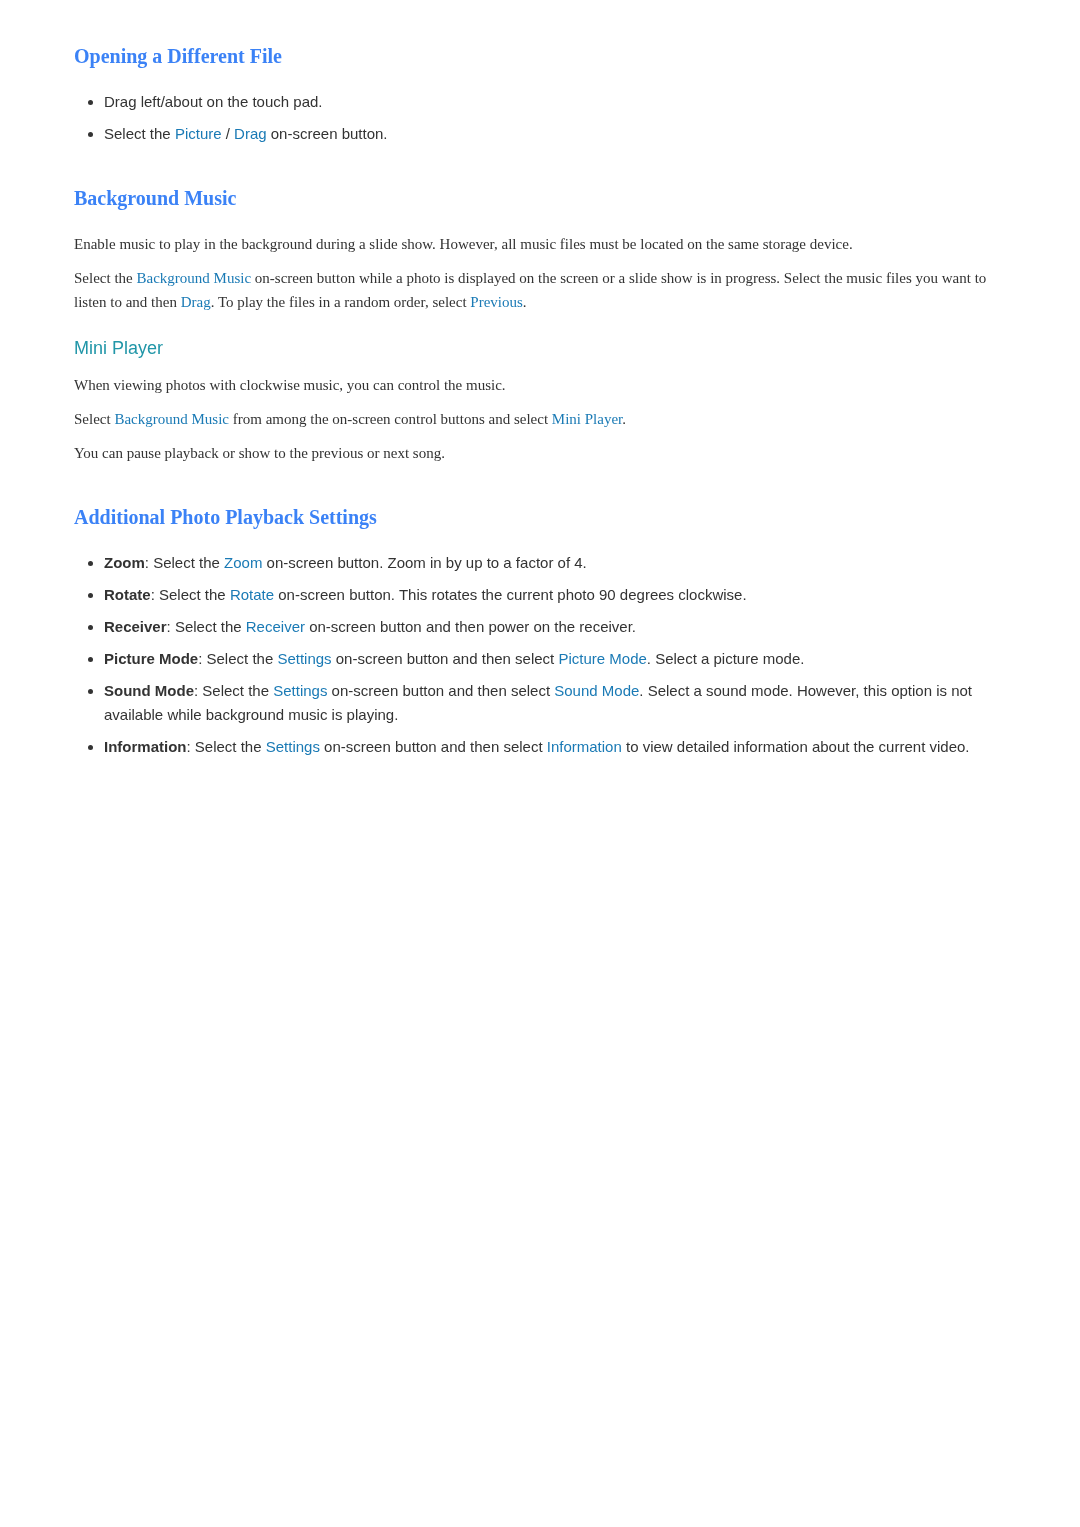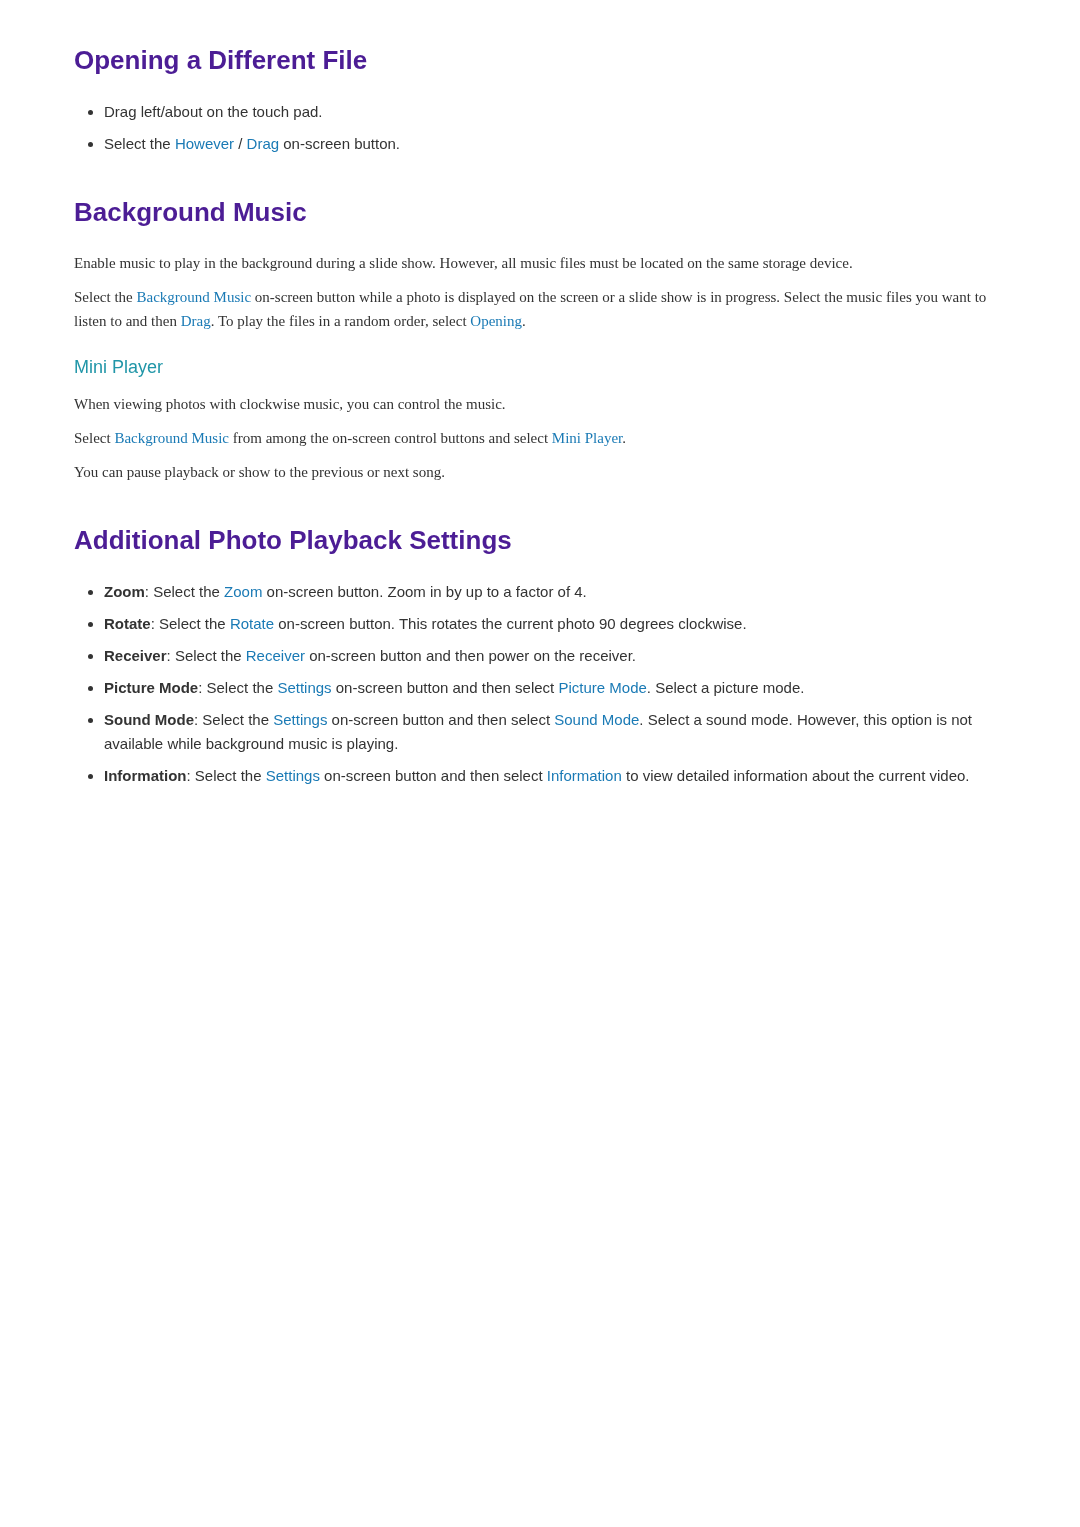--- a/index.html
+++ b/index.html
@@ -12,24 +12,25 @@
       background: #ffffff;
       font-family: Arial, sans-serif;
       font-size: 15px;
       color: #333333;
       line-height: 1.6;
       padding: 40px 74px;
       max-width: 1080px;
     }
 
     h1.section-title {
-      font-size: 26px;
+      font-size: 20px;
       font-weight: bold;
-      color: #4c1d95;
+      color: #3b82f6;
       margin-bottom: 18px;
+      font-family: Liberation Serif, serif;
     }
 
     h3.sub-title {
       font-size: 18px;
       font-weight: normal;
       color: #2196a8;
       margin-bottom: 10px;
     }
 
     .section {
@@ -63,29 +64,29 @@
 </head>
 <body>
 
 <div class="section">
   <h1 class="section-title">Opening a Different File</h1>
   <ul>
     <li>
       <span>Drag left/about on the touch pad.</span>
     </li>
     <li>
-      <span>Select the <a class="link">However</a> / <a class="link">Drag</a> on-screen button.</span>
+      <span>Select the <a class="link">Picture</a> / <a class="link">Drag</a> on-screen button.</span>
     </li>
   </ul>
 </div>
 
 <div class="section">
   <h1 class="section-title">Background Music</h1>
   <p>Enable music to play in the background during a slide show. However, all music files must be located on the same storage device.</p>
-  <p>Select the <a class="link">Background Music</a> on-screen button while a photo is displayed on the screen or a slide show is in progress. Select the music files you want to listen to and then <a class="link">Drag</a>. To play the files in a random order, select <a class="link">Opening</a>.</p>
+  <p>Select the <a class="link">Background Music</a> on-screen button while a photo is displayed on the screen or a slide show is in progress. Select the music files you want to listen to and then <a class="link">Drag</a>. To play the files in a random order, select <a class="link">Previous</a>.</p>
 
   <div class="section" style="margin-top: 20px; margin-bottom: 12px;">
     <h3 class="sub-title">Mini Player</h3>
     <p>When viewing photos with clockwise music, you can control the music.</p>
     <p>Select <a class="link">Background Music</a> from among the on-screen control buttons and select <a class="link">Mini Player</a>.</p>
     <p>You can pause playback or show to the previous or next song.</p>
   </div>
 </div>
 
 <div class="section">

